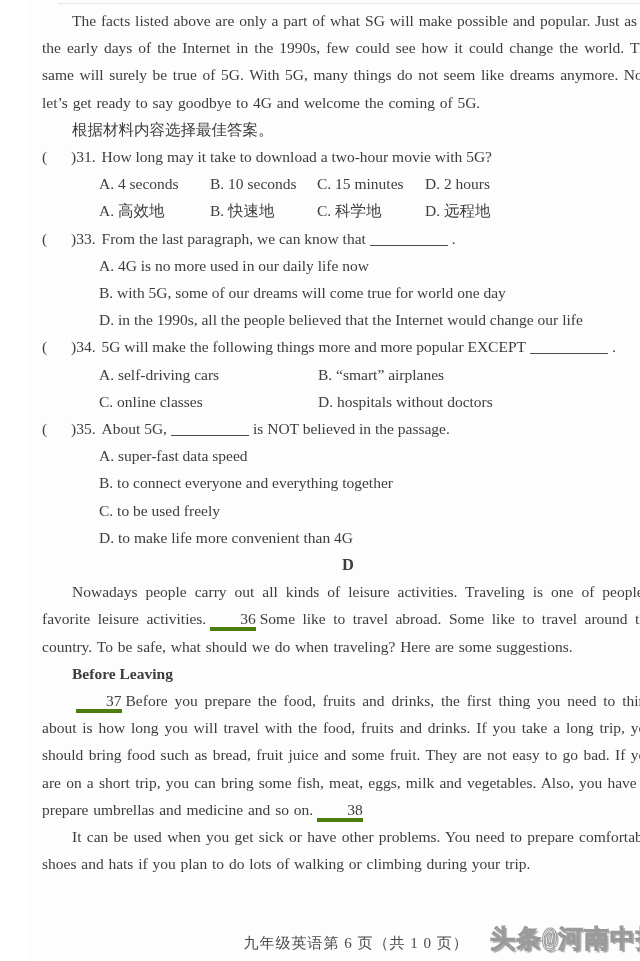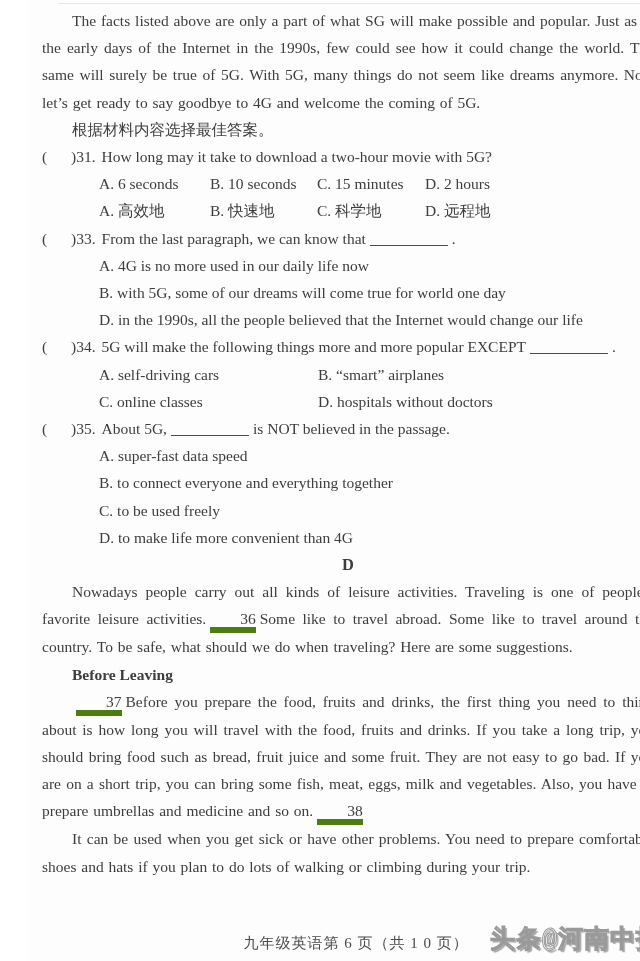--- a/index.html
+++ b/index.html
@@ -22,21 +22,21 @@
   .qline{white-space:nowrap;}
   .paren{display:inline-block;width:29px;}
   .qnum{margin-right:6px;}
   .blank{
     display:inline-block;width:78px;height:12px;
     border-bottom:1px solid #4a4a4a;
     vertical-align:-2px;margin:0 4px;
   }
   .nblank{
     display:inline-block;min-width:44px;text-align:left;
-    border-bottom:6px solid #4d7c0f;
+    border-bottom:4px solid #4d7c0f;
     line-height:16px;margin:0 4px;
   }
   .kw{font-weight:bold;text-decoration:underline;}
   .opts4{margin-left:57px;display:grid;grid-template-columns:111px 107px 108px 1fr;white-space:nowrap;}
   .opts2{margin-left:57px;display:grid;grid-template-columns:219px 1fr;white-space:nowrap;}
   .optlist{margin-left:57px;}
   .optlist div{white-space:nowrap;}
   .section-hd{text-align:center;font-weight:bold;font-size:16.5px;}
   .sub-hd{font-weight:bold;text-indent:30px;}
   .footer-label{
@@ -57,21 +57,21 @@
 
 <div class="page">
   <div class="scanline"></div>
 
   <div class="para">The facts listed above are only a part of what SG will make possible and popular. Just as in the early days of the Internet in the 1990s, few could see how it could change the world. The same will surely be true of 5G. With 5G, many things do not seem like dreams anymore. Now let’s get ready to say goodbye to 4G and welcome the coming of 5G.</div>
 
   <div class="cn-line">根据材料内容选择最佳答案。</div>
 
   <div class="qline"><span class="paren">(</span><span class="qnum">)31.</span><span>How long may it take to download a two-hour movie with 5G?</span></div>
   <div class="opts4">
-    <span>A. 6 seconds</span>
+    <span>A. 4 seconds</span>
       <span>B. 10 seconds</span>
       <span>C. 15 minutes</span>
       <span>D. 2 hours</span>
   </div>
 
   <div class="opts4">
     <span>A. 高效地</span>
       <span>B. 快速地</span>
       <span>C. 科学地</span>
       <span>D. 远程地</span>

